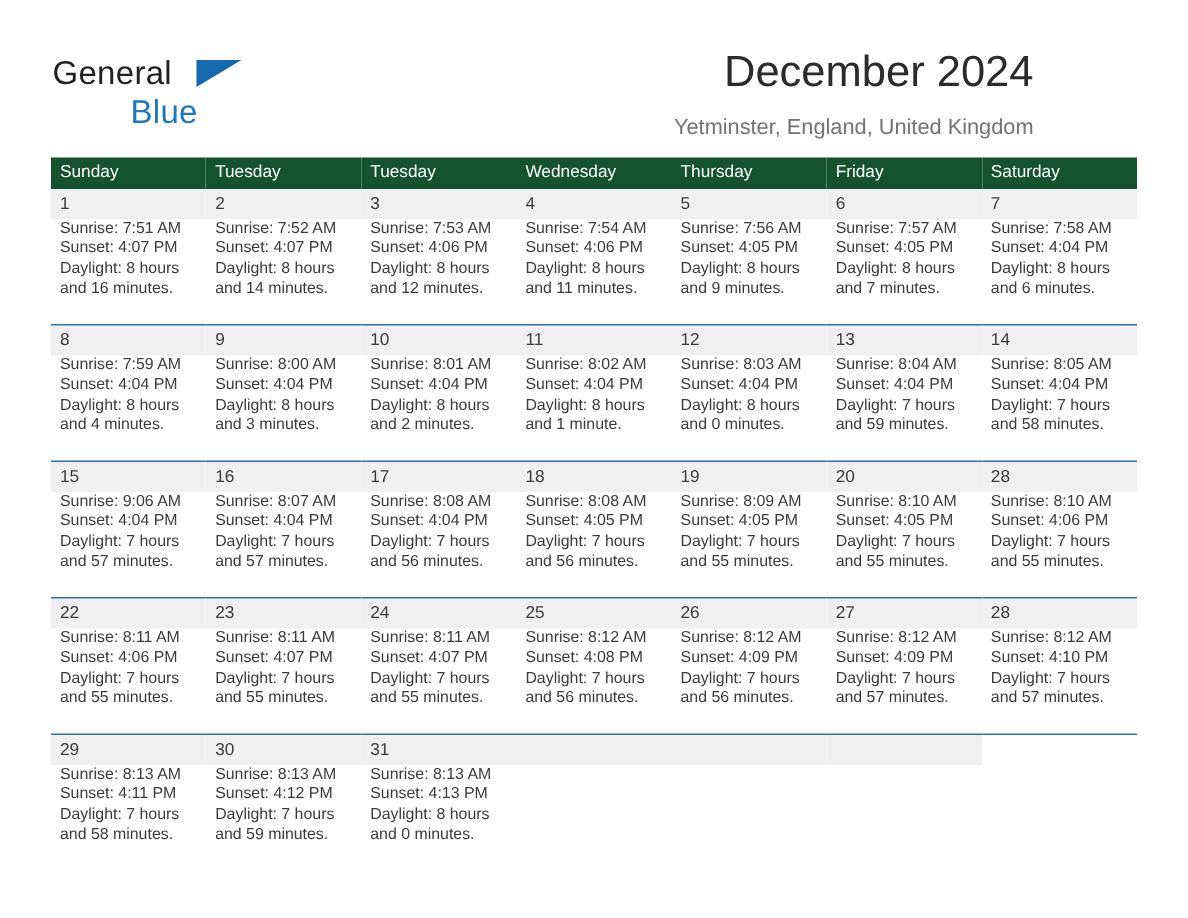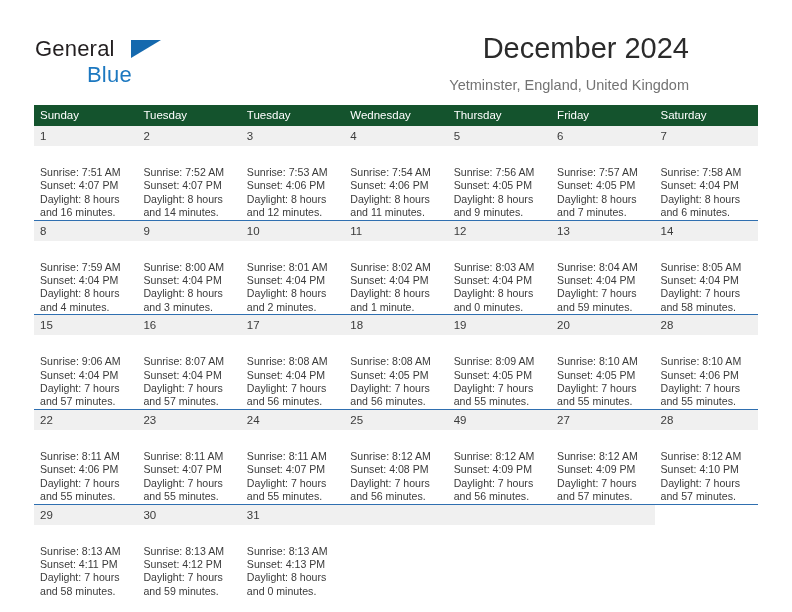--- a/index.html
+++ b/index.html
@@ -134,21 +134,21 @@
   }
   td.empty .daynum {
     color: transparent;
   }
   td.nofill .daynum {
     background: #ffffff;
   }
 
   .info {
     display: block;
-    padding: 20px 5px 0 6px;
+    padding: 0 5px 0 6px;
     font-size: 10.6px;
     line-height: 13.4px;
     color: #3b3b3b;
     font-family: "Liberation Sans", sans-serif;
   }
   .info span { display: block; white-space: nowrap; }
 </style>
 </head>
 <body>
 
@@ -418,21 +418,21 @@
         <td>
           <span class="daynum">25</span>
           <span class="info">
             <span>Sunrise: 8:12 AM</span>
             <span>Sunset: 4:08 PM</span>
             <span>Daylight: 7 hours</span>
             <span>and 56 minutes.</span>
           </span>
         </td>
         <td>
-          <span class="daynum">49</span>
+          <span class="daynum">26</span>
           <span class="info">
             <span>Sunrise: 8:12 AM</span>
             <span>Sunset: 4:09 PM</span>
             <span>Daylight: 7 hours</span>
             <span>and 56 minutes.</span>
           </span>
         </td>
         <td>
           <span class="daynum">27</span>
           <span class="info">

